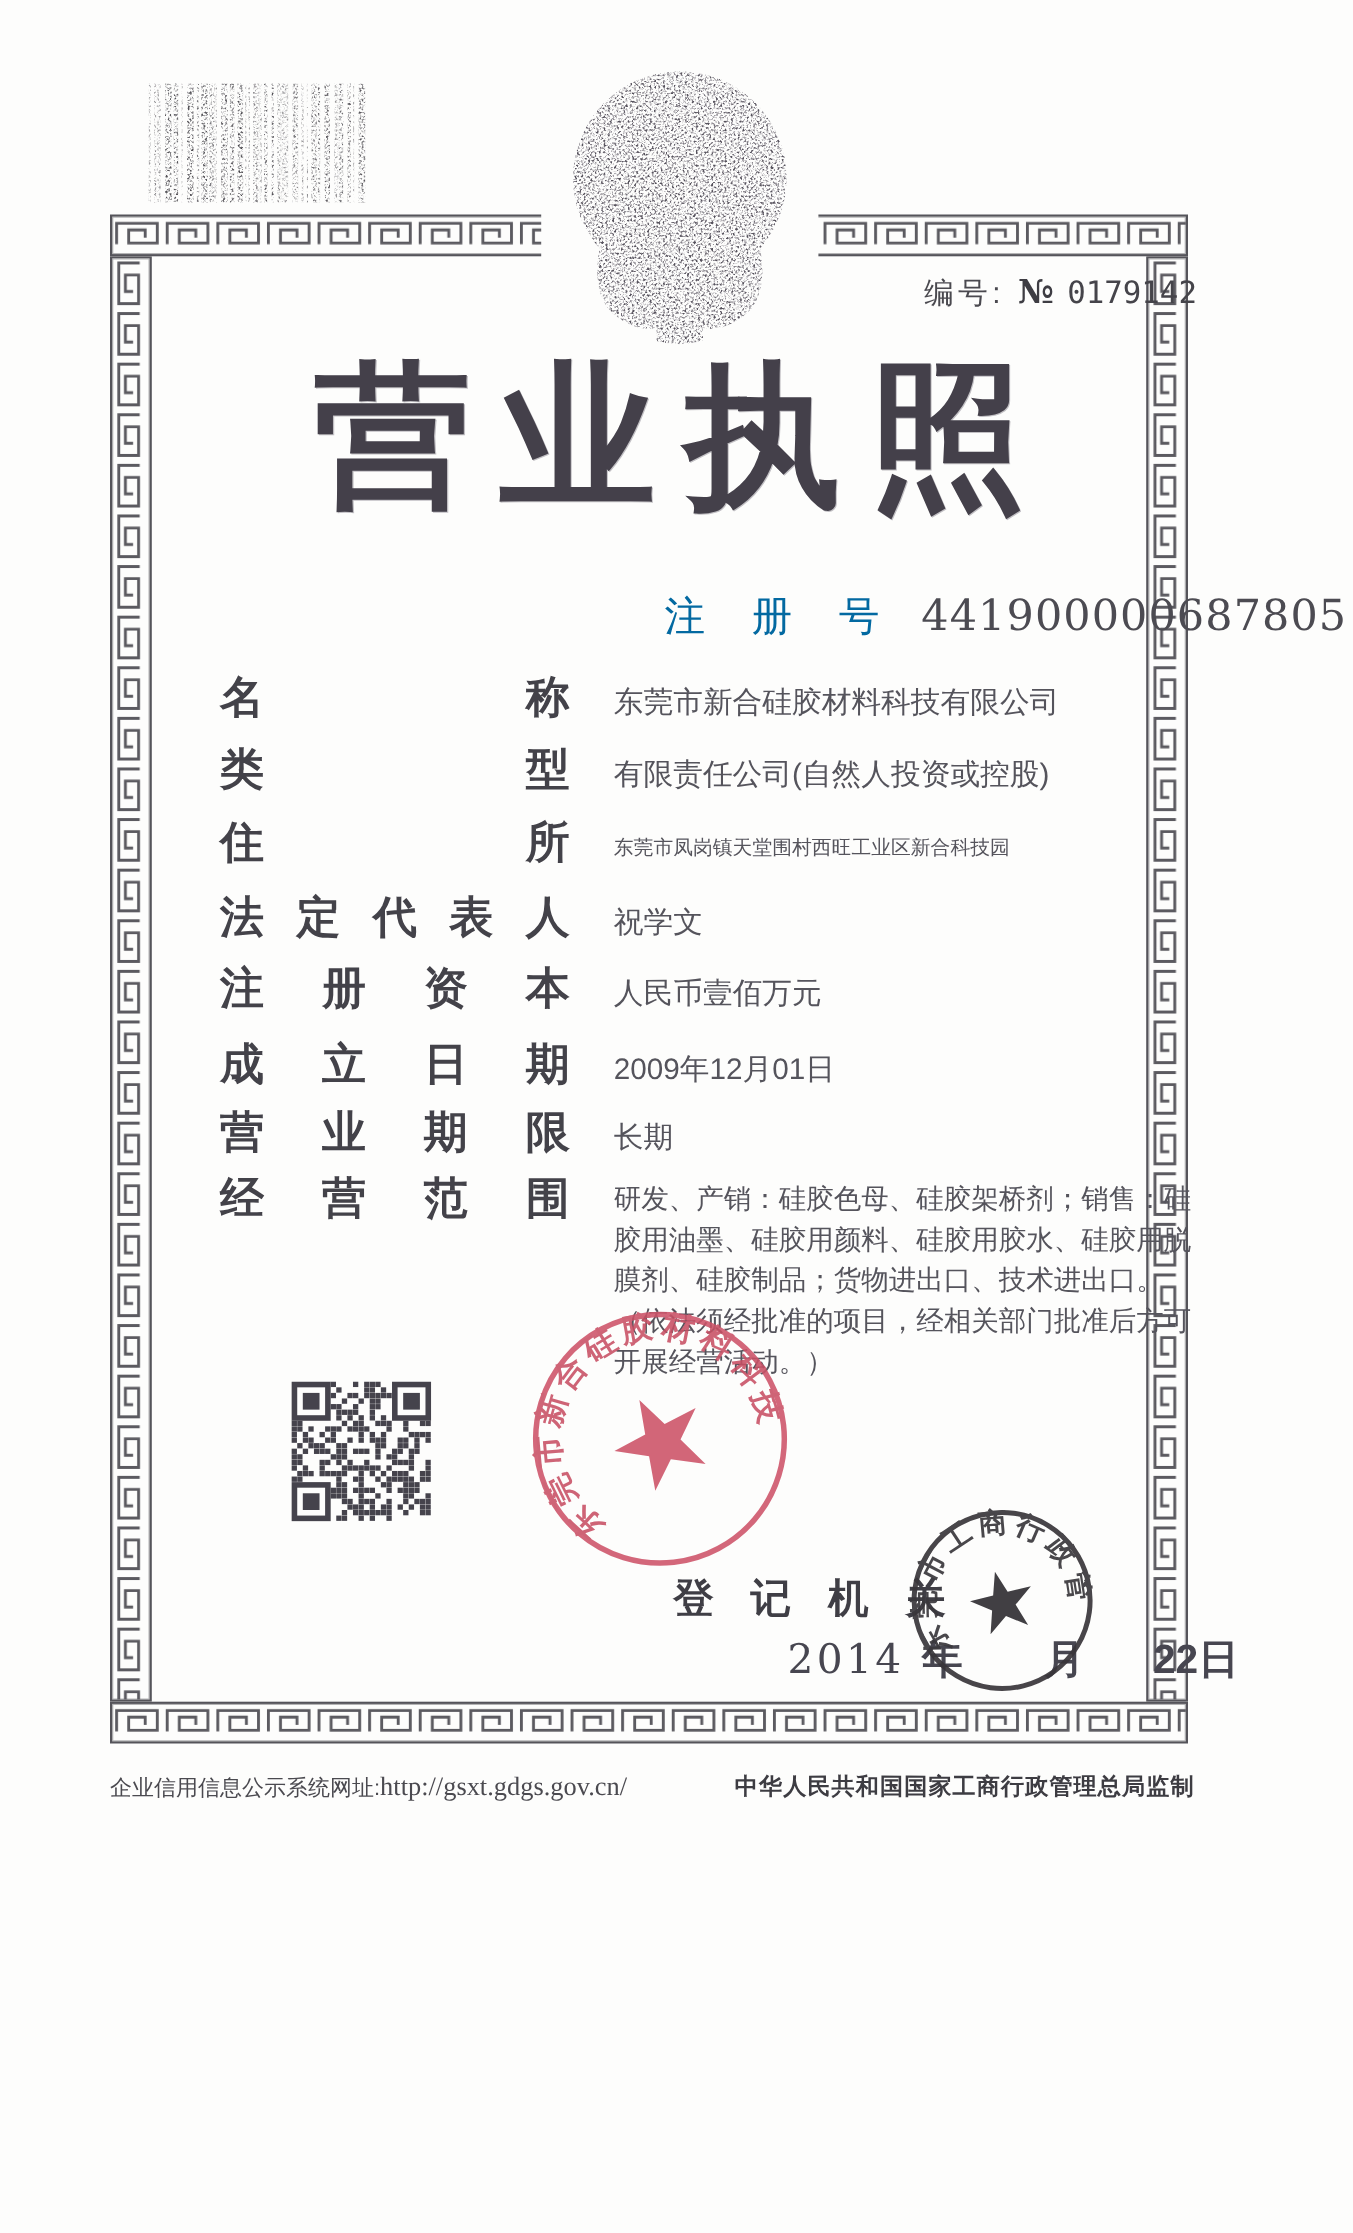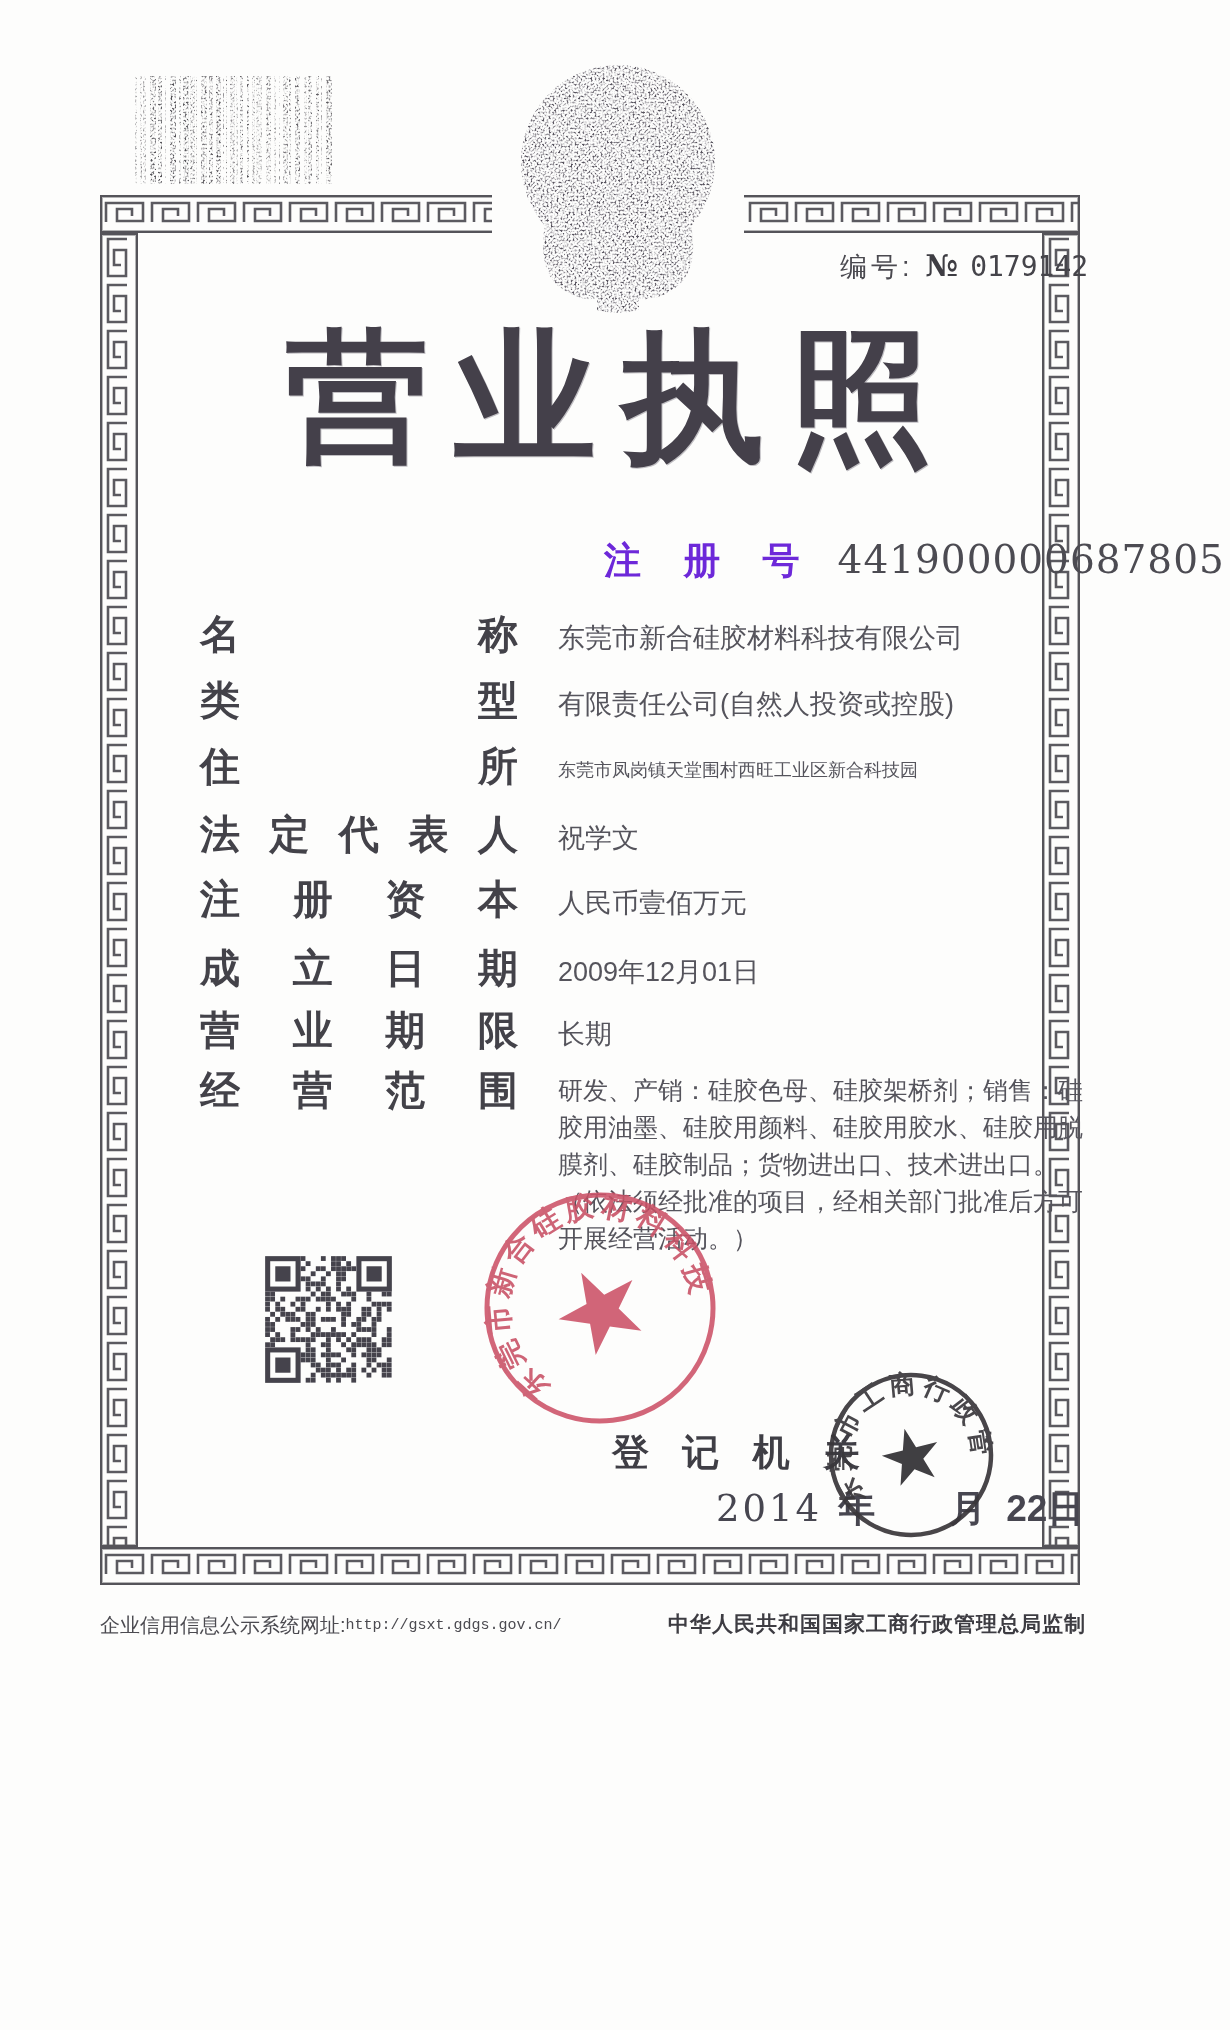--- a/index.html
+++ b/index.html
@@ -19,21 +19,21 @@
   #serial{left:840px;top:248px;width:250px;display:flex;align-items:baseline;gap:12px;}
   #serial .lab{font-size:27px;letter-spacing:4px;color:#4a494f;}
   #serial .no{font-family:"DejaVu Serif",serif;font-weight:bold;font-size:30px;color:#3e3d43;}
   #serial .num{font-family:"DejaVu Sans Mono",monospace;font-size:28px;color:#45444a;}
 
   #title{left:286px;top:326px;width:646px;height:168px;display:flex;justify-content:space-between;
          font-size:142px;font-weight:700;color:#44404a;line-height:1;
          text-shadow:1px 1px 0 rgba(80,75,90,.35);}
 
   #regline{left:604px;top:536px;display:flex;align-items:baseline;}
-  #regline .lab{font-size:37px;font-weight:700;letter-spacing:16px;color:#6d28d9;}
+  #regline .lab{font-size:37px;font-weight:400;letter-spacing:16px;color:#0369a1;}
   #regline .val{font-family:"DejaVu Serif",serif;font-size:39px;color:#4c4b52;margin-left:22px;letter-spacing:1px;text-align:right;}
 
   
   .row{position:absolute;left:200px;width:890px;}
   .row .lab{position:absolute;left:0;top:0;width:318px;display:flex;justify-content:space-between;
             font-size:40px;font-weight:600;color:#434249;line-height:1.1;}
   .row .val{position:absolute;left:358px;top:8px;width:528px;font-size:27px;color:#55545c;line-height:37px;}
   .row.small .val{font-size:25px;top:4px;}
   #r0{top:612px;} #r1{top:678px;} #r2{top:744px;} #r3{top:812px;}
   #r4{top:877px;} #r5{top:946px;} #r6{top:1008px;} #r7{top:1068px;}
@@ -42,26 +42,26 @@
   
   #qr{left:255px;top:1246px;width:147px;height:147px;}
   #redseal{left:452px;top:1160px;width:296px;height:296px;}
   #blackseal{left:818px;top:1362px;width:186px;height:186px;}
   #registrar{left:612px;top:1428px;width:248px;display:flex;justify-content:space-between;
              font-size:37px;font-weight:600;color:#3f3e45;}
   #dateline{left:716px;top:1484px;display:flex;align-items:baseline;font-size:37px;color:#474650;}
   #dateline .y{font-family:"DejaVu Serif",serif;letter-spacing:3px;}
   #dateline .u1{margin-left:16px;font-weight:600;}
   #dateline .u2{margin-left:74px;font-weight:600;}
-  #dateline .d{margin-left:20px;font-weight:600;}
+  #dateline .d{margin-left:62px;font-weight:600;}
 
   
   #footer-left{left:100px;top:1612px;display:flex;align-items:center;}
   #footer-left .zh{font-size:20px;color:#4b4a50;}
-  #footer-left .url{font-family:Liberation Mono, monospace;font-size:15px;color:#4b4a50;}
+  #footer-left .url{font-family:Liberation Serif, serif;font-size:24px;color:#4b4a50;}
   #footer-right{top:1610px;right:144px;font-size:21px;font-weight:600;color:#3d3c42;letter-spacing:1px;}
 </style>
 </head>
 <body>
 
 <div id="page">
 
   <svg width="0" height="0" style="position:absolute">
     <defs>
       <pattern id="gk" width="46" height="30" patternUnits="userSpaceOnUse">

